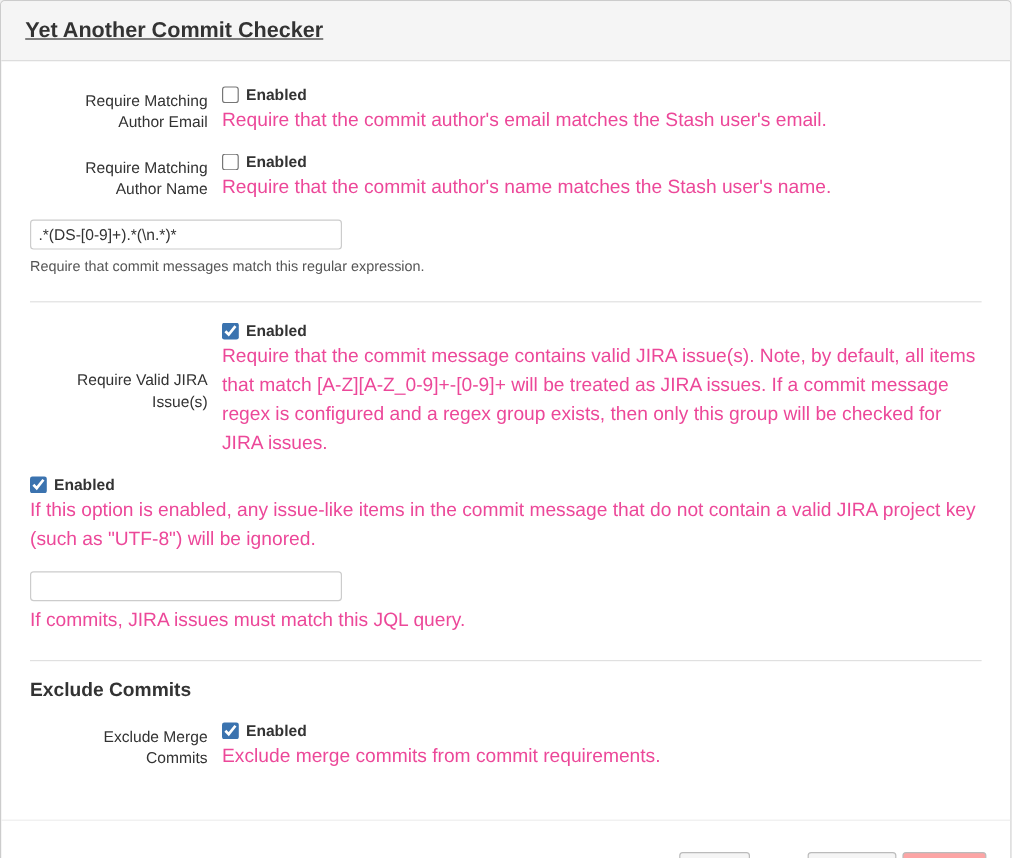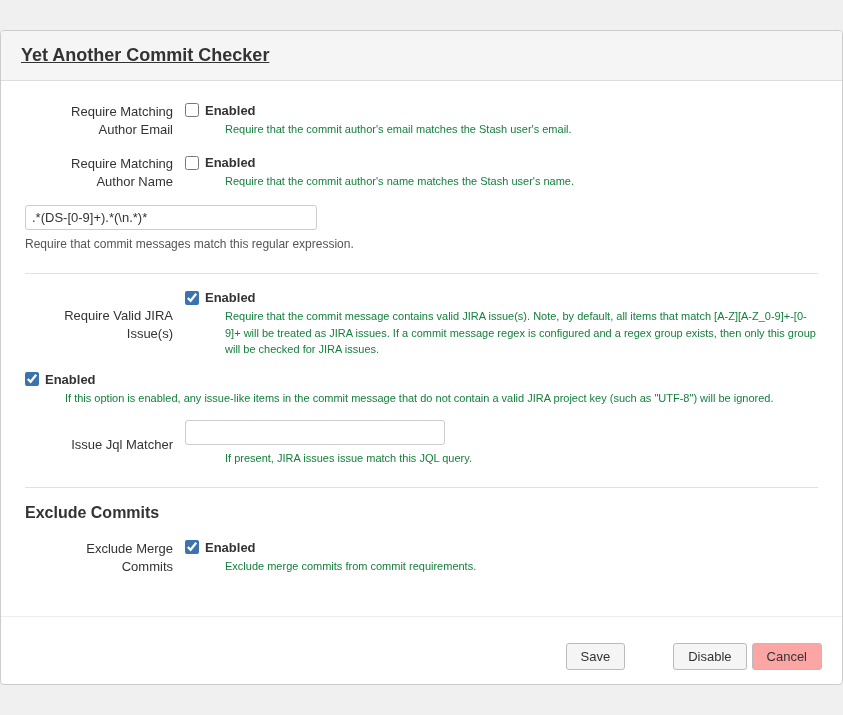--- a/index.html
+++ b/index.html
@@ -70,32 +70,31 @@
       margin-right: 6px;
       width: 14px;
       height: 14px;
     }
     .checkbox-label {
       font-weight: bold;
       color: #333;
       font-size: 13px;
     }
     .help-text {
-      color: #15803d;
-      font-size: 11px;
+      color: #ec4899;
+      font-size: 16px;
       line-height: 1.5;
-      margin-left: 40px;
     }
     .help-text-dark {
       color: #555;
       font-size: 12px;
       line-height: 1.5;
     }
     .text-input {
-      width: 292px;
+      width: 260px;
       padding: 4px 6px;
       border: 1px solid #ccc;
       border-radius: 3px;
       font-size: 13px;
       color: #333;
       background: #fff;
     }
     .text-input-wide {
       width: 260px;
       padding: 4px 6px;
@@ -213,26 +212,23 @@
         <div class="form-content">
           <div class="checkbox-row">
             <input type="checkbox" class="checkbox-blue" checked="" style="">
             <span class="checkbox-label">Enabled</span>
           </div>
           <div class="help-text">If this option is enabled, any issue-like items in the commit message that do not contain a valid JIRA project key (such as "UTF-8") will be ignored.</div>
         </div>
       </div>
 
       <div class="form-row">
-        <div class="form-label">
-          <span>Issue Jql Matcher</span>
-        </div>
         <div class="form-content">
           <input type="text" class="text-input-wide" style="">
-          <div class="help-text" style="margin-top:5px;">If present, JIRA issues issue match this JQL query.</div>
+          <div class="help-text" style="margin-top:5px;">If commits, JIRA issues must match this JQL query.</div>
         </div>
       </div>
     </div>
 
     <hr class="divider">
 
     <div class="section">
       <div class="section-title">Exclude Commits</div>
 
       <div class="form-row">

